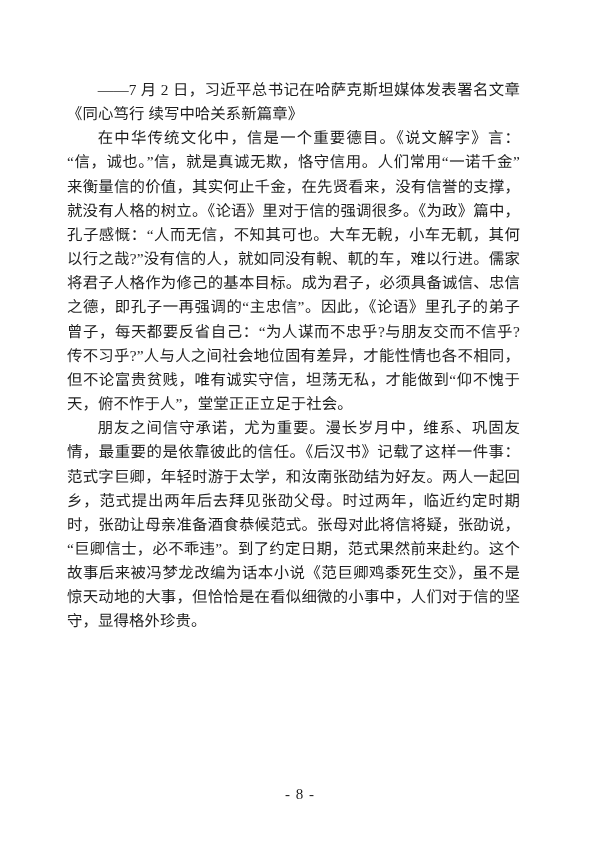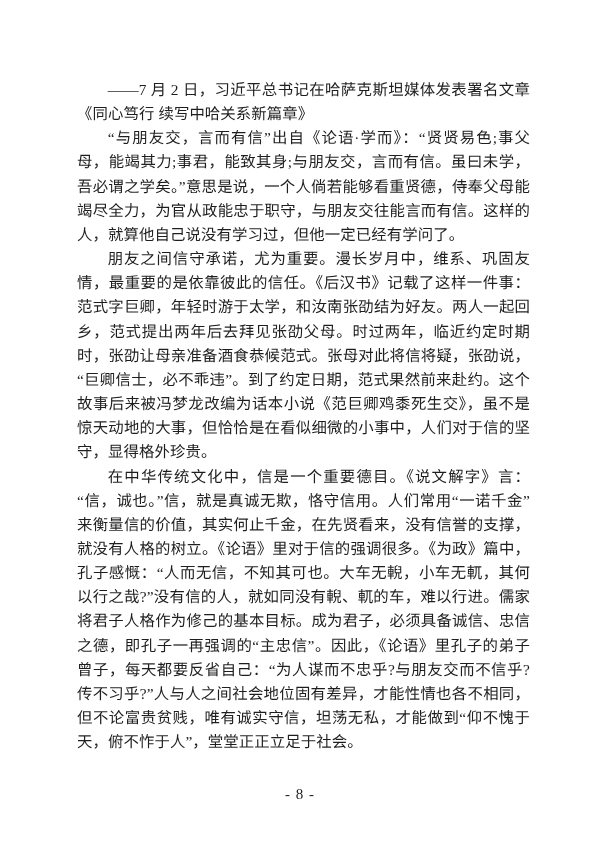--- a/index.html
+++ b/index.html
@@ -15,21 +15,21 @@
   .page {
     position: relative;
     width: 600px;
     height: 849px;
     background: #ffffff;
     overflow: hidden;
     color: #1e1e1e;
   }
   .body-text {
     position: absolute;
-    left: 77px;
+    left: 67px;
     top: 78px;
     width: 453px;
     font-size: 15.4px;
     line-height: 24.15px;
     text-align: justify;
     text-justify: inter-character;
     letter-spacing: 0.1px;
   }
   .para {
     margin: 0;
@@ -48,19 +48,18 @@
     color: #1e1e1e;
     letter-spacing: 1px;
   }
 </style>
 </head>
 <body>
 
 <div class="page">
   <div class="body-text">
     <p class="para">——7 月 2 日，习近平总书记在哈萨克斯坦媒体发表署名文章《同心笃行 续写中哈关系新篇章》</p>
-    <p class="para">“与朋友交，言而有信”出自《论语·学而》：“贤贤易色;事父母，能竭其力;事君，能致其身;与朋友交，言而有信。虽曰未学，吾必谓之学矣。”意思是说，一个人倘若能够看重贤德，侍奉父母能竭尽全力，为官从政能忠于职守，与朋友交往能言而有信。这样的人，就算他自己说没有学习过，但他一定已经有学问了。</p>
+    <p class="para">在中华传统文化中，信是一个重要德目。《说文解字》言：“信，诚也。”信，就是真诚无欺，恪守信用。人们常用“一诺千金”来衡量信的价值，其实何止千金，在先贤看来，没有信誉的支撑，就没有人格的树立。《论语》里对于信的强调很多。《为政》篇中，孔子感慨：“人而无信，不知其可也。大车无輗，小车无軏，其何以行之哉?”没有信的人，就如同没有輗、軏的车，难以行进。儒家将君子人格作为修己的基本目标。成为君子，必须具备诚信、忠信之德，即孔子一再强调的“主忠信”。因此，《论语》里孔子的弟子曾子，每天都要反省自己：“为人谋而不忠乎?与朋友交而不信乎?传不习乎?”人与人之间社会地位固有差异，才能性情也各不相同，但不论富贵贫贱，唯有诚实守信，坦荡无私，才能做到“仰不愧于天，俯不怍于人”，堂堂正正立足于社会。</p>
     <p class="para">朋友之间信守承诺，尤为重要。漫长岁月中，维系、巩固友情，最重要的是依靠彼此的信任。《后汉书》记载了这样一件事：范式字巨卿，年轻时游于太学，和汝南张劭结为好友。两人一起回乡，范式提出两年后去拜见张劭父母。时过两年，临近约定时期时，张劭让母亲准备酒食恭候范式。张母对此将信将疑，张劭说，“巨卿信士，必不乖违”。到了约定日期，范式果然前来赴约。这个故事后来被冯梦龙改编为话本小说《范巨卿鸡黍死生交》，虽不是惊天动地的大事，但恰恰是在看似细微的小事中，人们对于信的坚守，显得格外珍贵。</p>
-    <p class="para">在中华传统文化中，信是一个重要德目。《说文解字》言：“信，诚也。”信，就是真诚无欺，恪守信用。人们常用“一诺千金”来衡量信的价值，其实何止千金，在先贤看来，没有信誉的支撑，就没有人格的树立。《论语》里对于信的强调很多。《为政》篇中，孔子感慨：“人而无信，不知其可也。大车无輗，小车无軏，其何以行之哉?”没有信的人，就如同没有輗、軏的车，难以行进。儒家将君子人格作为修己的基本目标。成为君子，必须具备诚信、忠信之德，即孔子一再强调的“主忠信”。因此，《论语》里孔子的弟子曾子，每天都要反省自己：“为人谋而不忠乎?与朋友交而不信乎?传不习乎?”人与人之间社会地位固有差异，才能性情也各不相同，但不论富贵贫贱，唯有诚实守信，坦荡无私，才能做到“仰不愧于天，俯不怍于人”，堂堂正正立足于社会。</p>
   </div>
 
   <div class="page-number">- 8 -</div>
 </div>
 
 </body></html>

